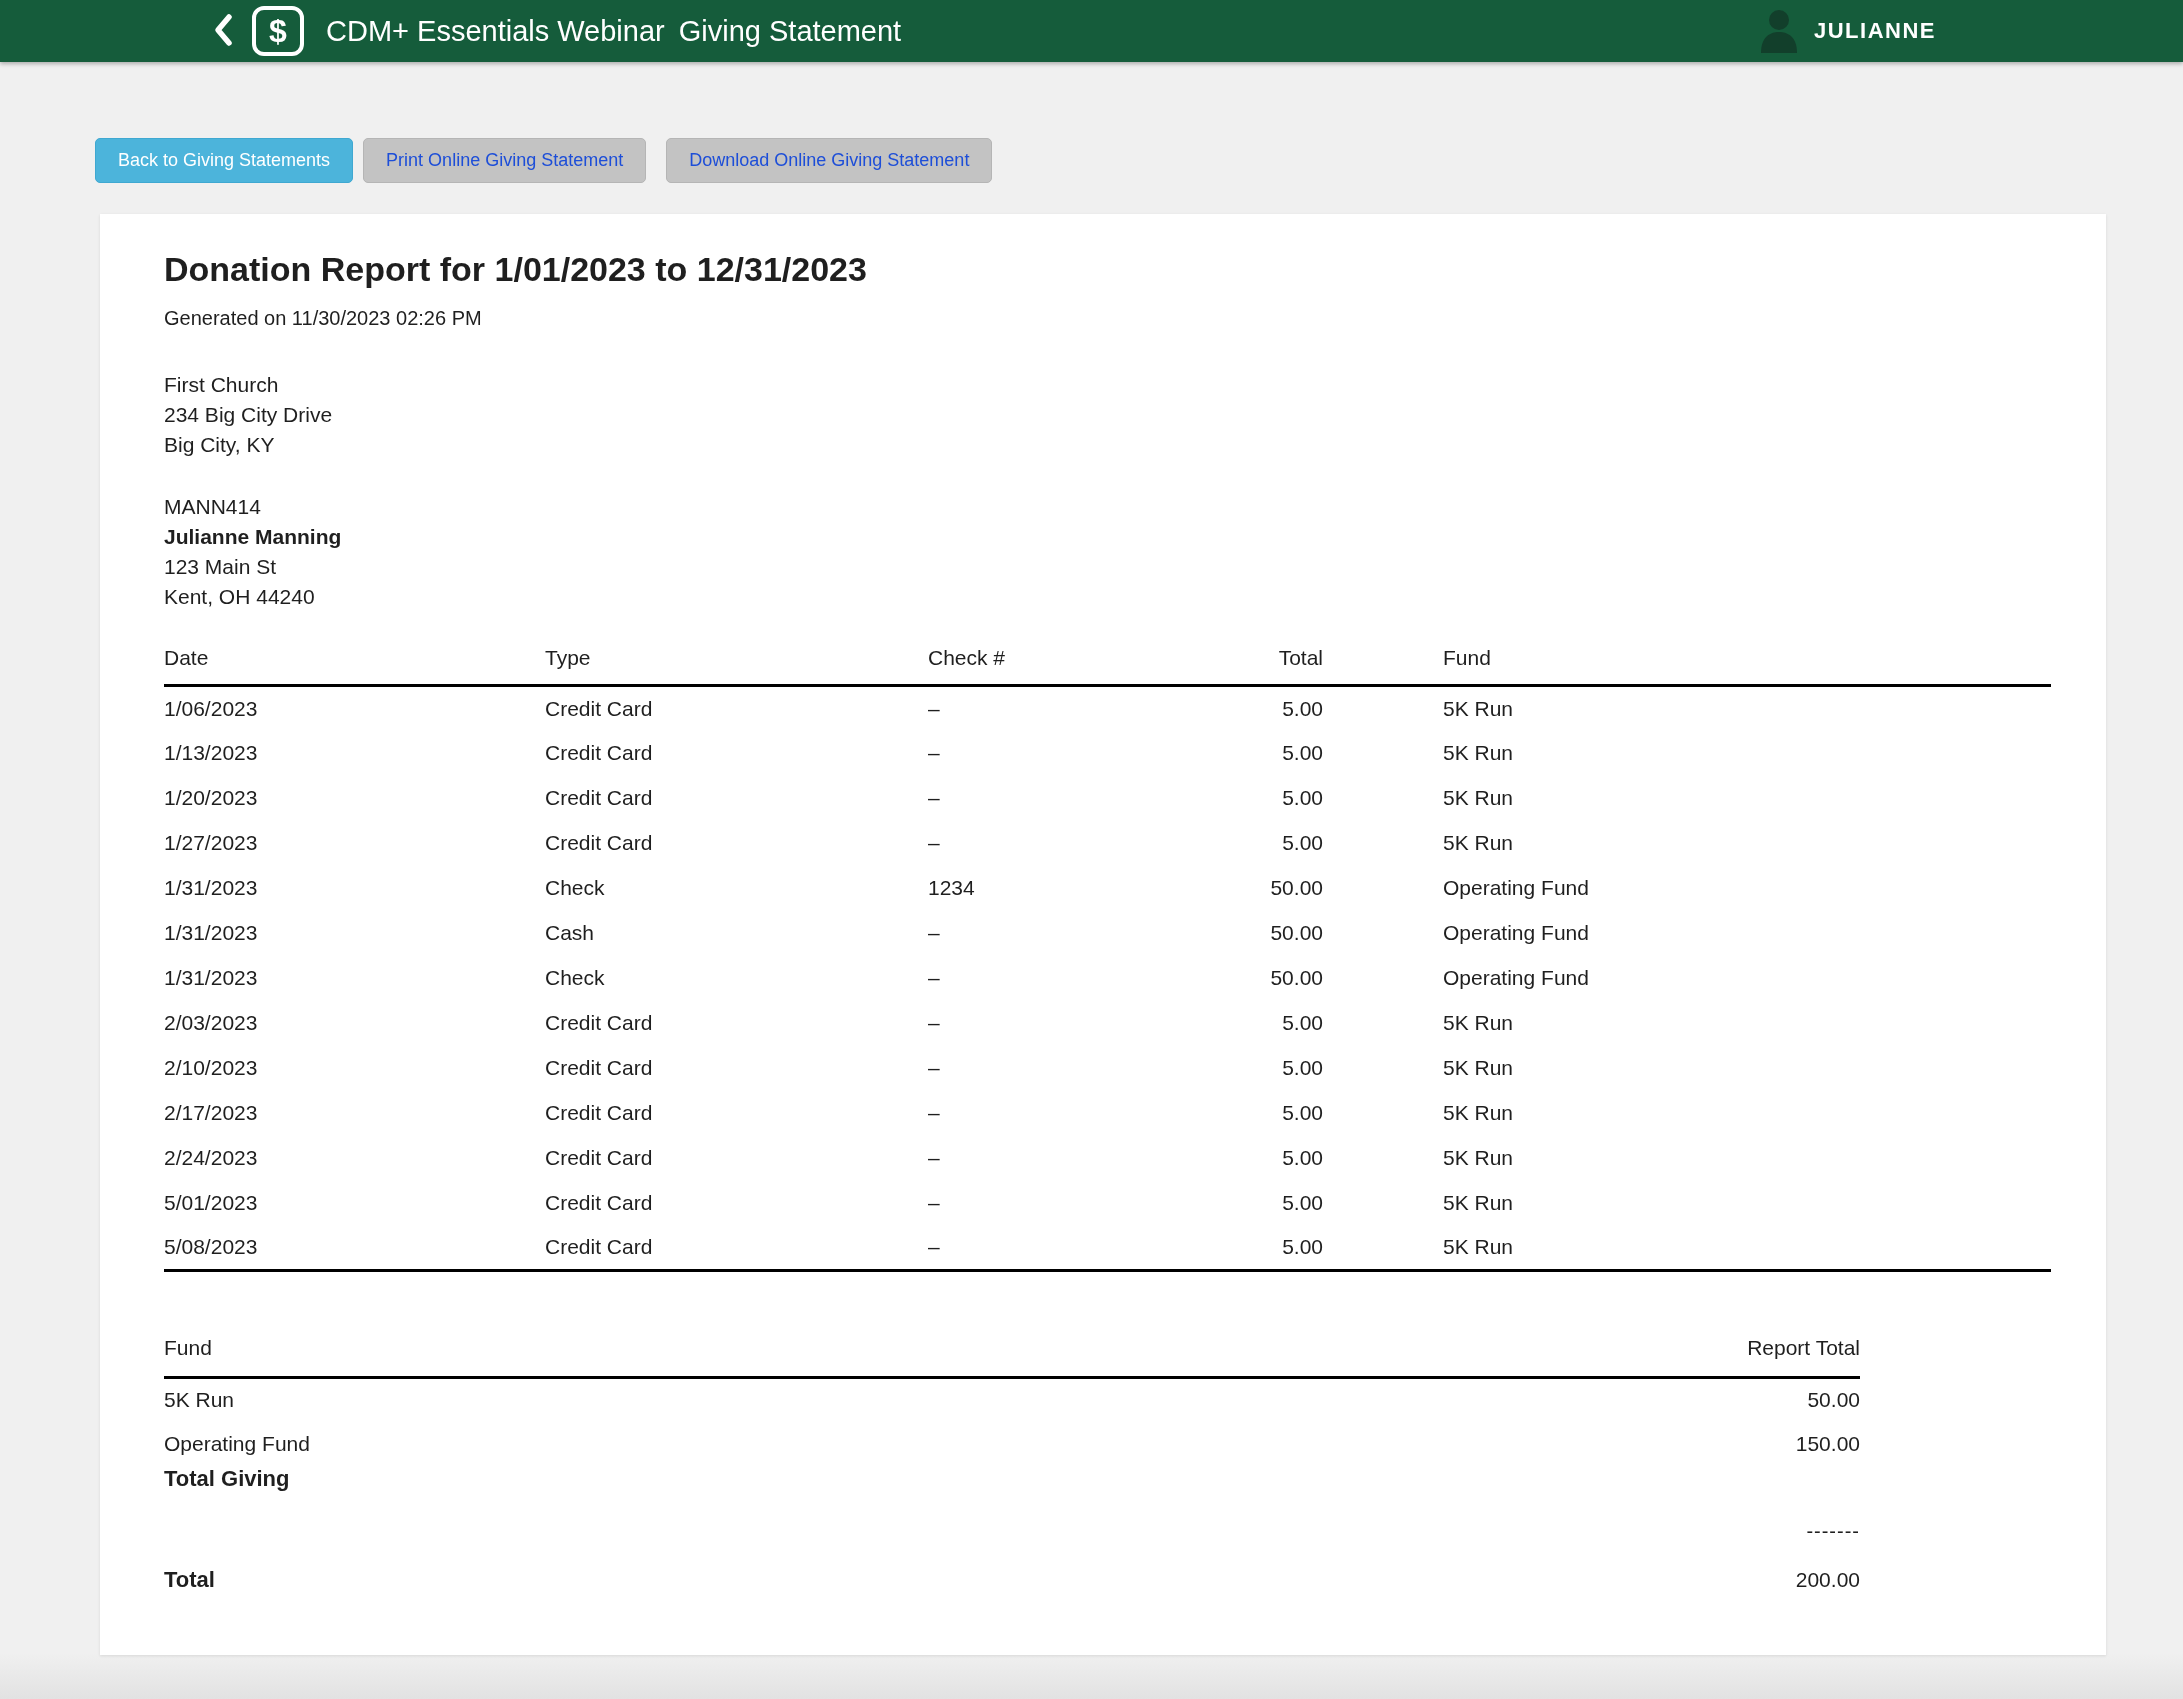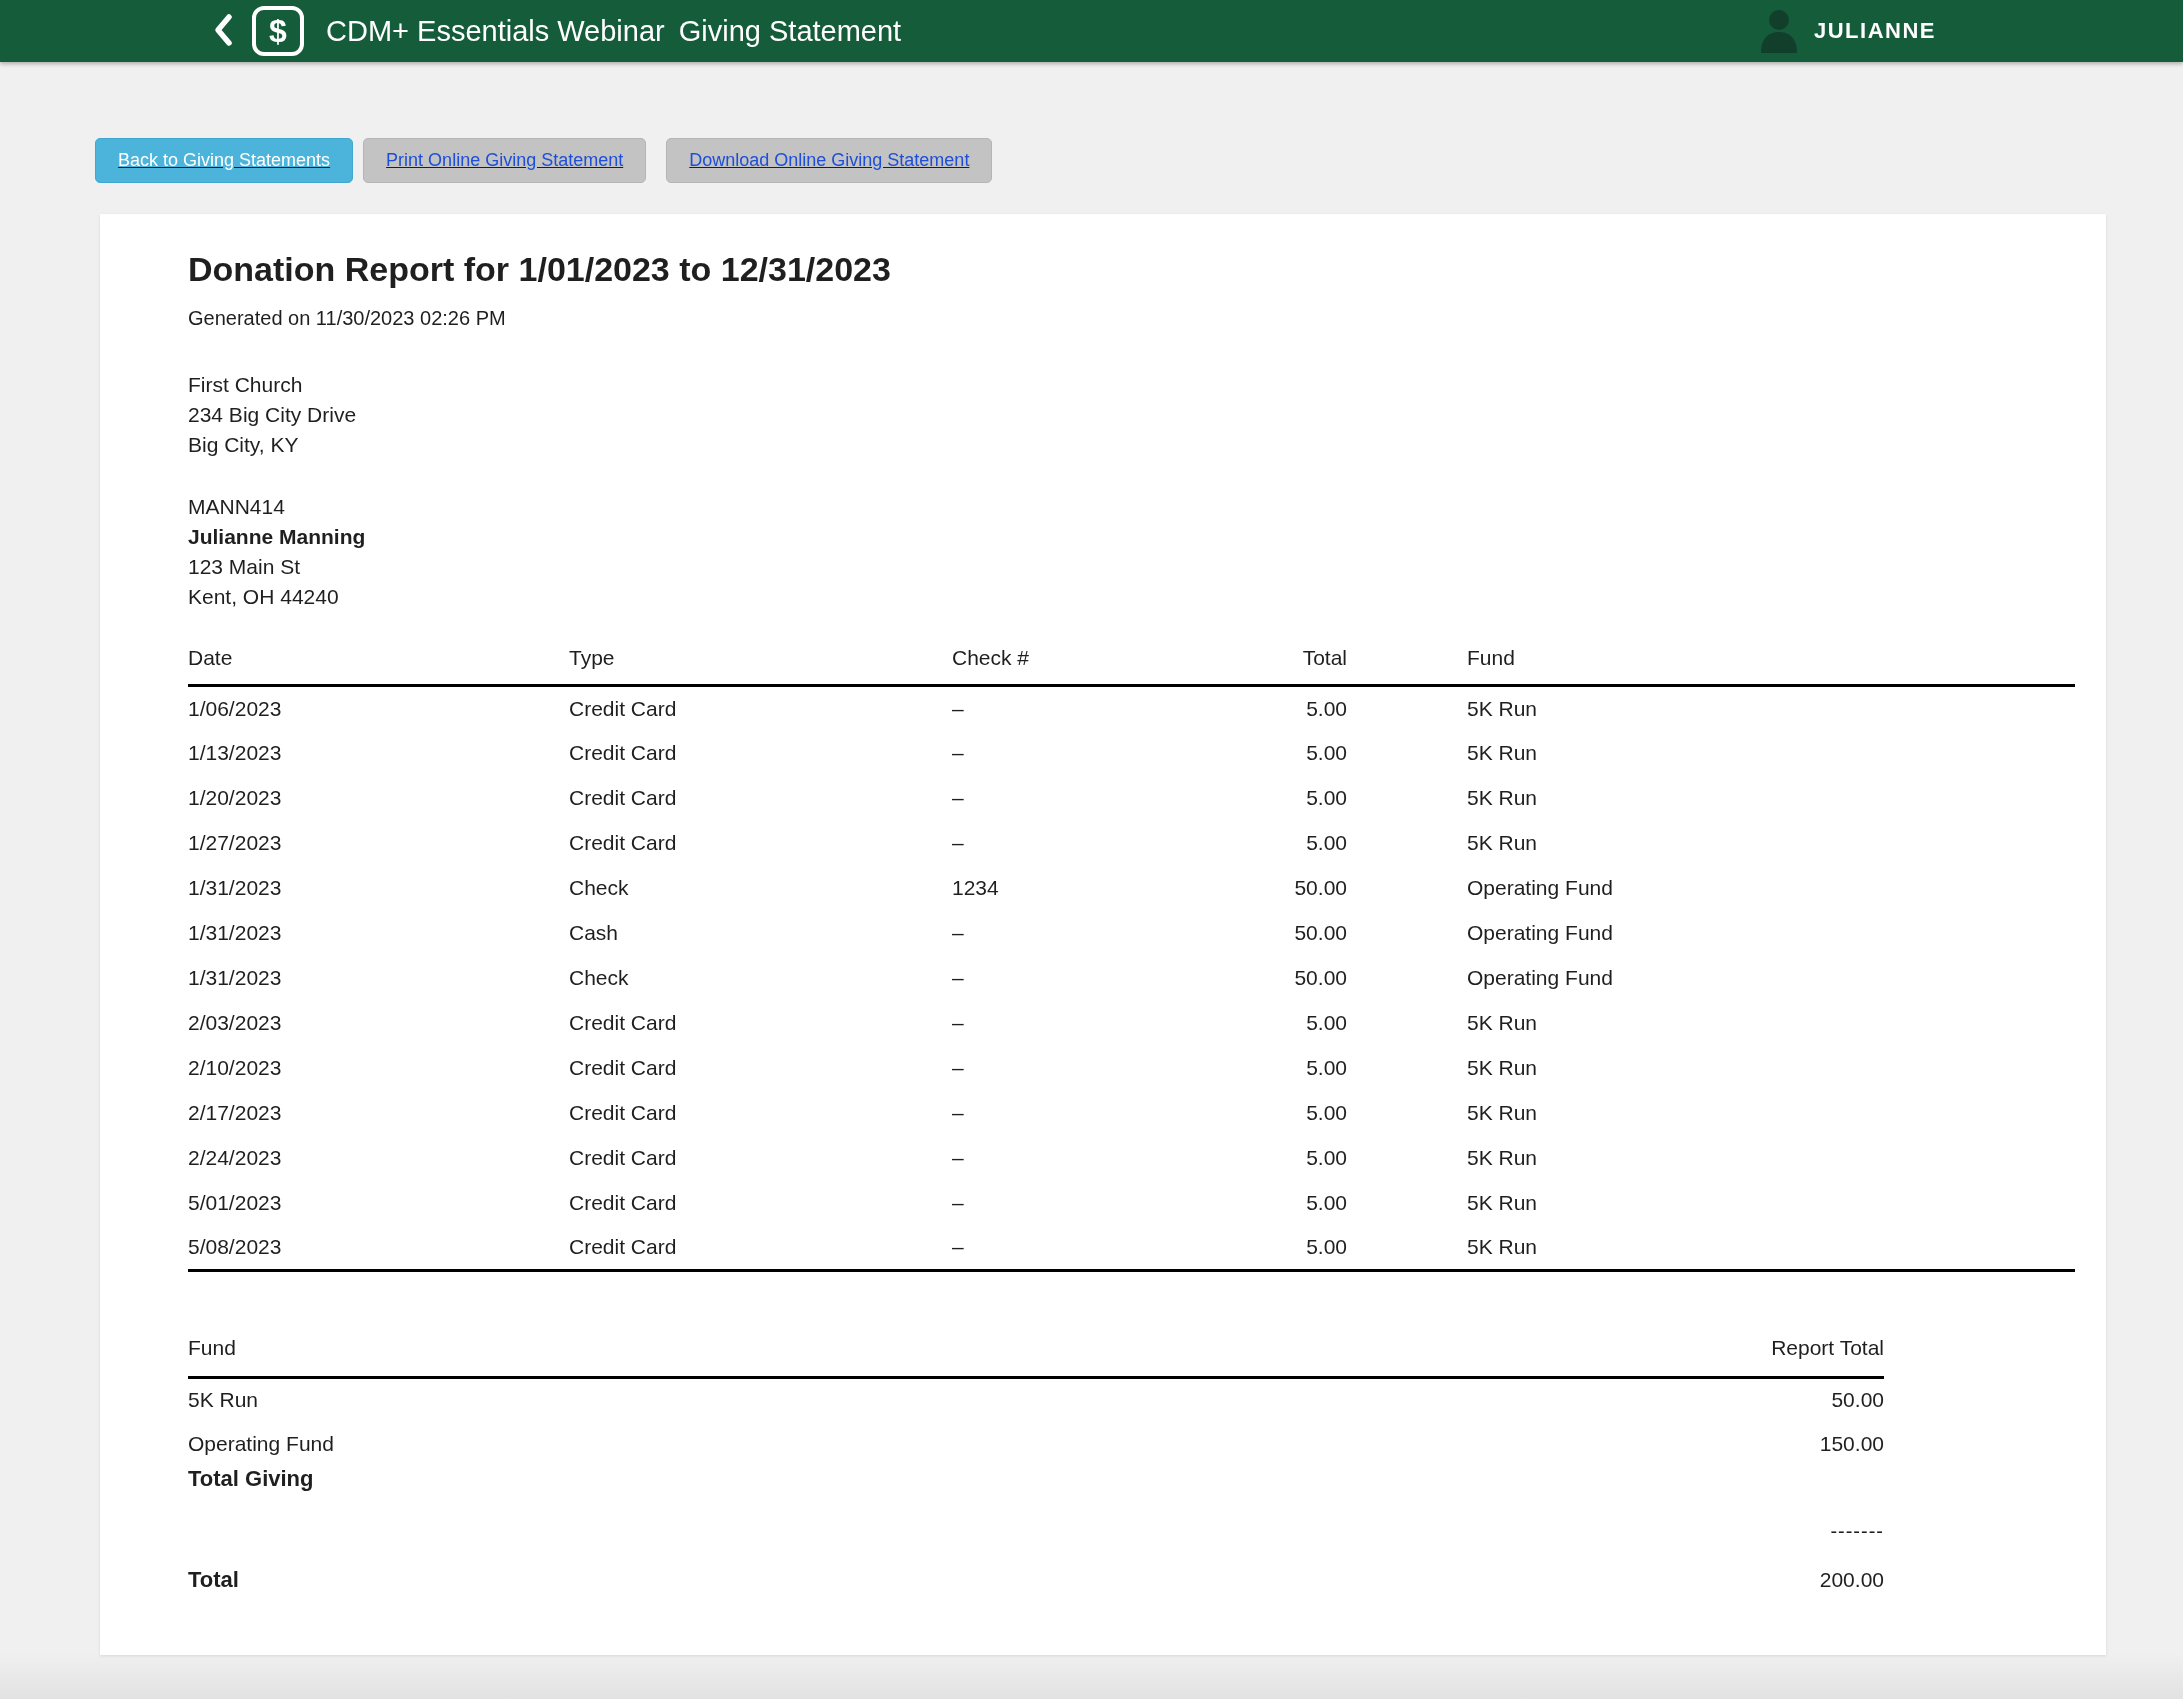--- a/index.html
+++ b/index.html
@@ -33,34 +33,34 @@
   .header-title { color:#ffffff; font-size:29px; margin-left:22px; white-space:nowrap; }
   .header-title .page-part { margin-left:14px;text-align:center; }
 
   .header-right { display:flex; align-items:center; margin-right:203px; }
   .user-menu { display:flex; align-items:center; background:none; border:none; cursor:pointer; }
   .user-name { color:#ffffff; font-size:22px; font-weight:bold; letter-spacing:1.5px; margin-left:14px; }
   .menu-btn { margin-left:44px; background:none; border:none; cursor:pointer; padding:2px 0; }
   .menu-bar { width:30px; height:4px; background:#ffffff; margin:4px 0; border-radius:1px; }
 
   
-  .toolbar { position:absolute; top:138px; left:95px; display:flex; z-index:2;text-decoration:underline; }
+  .toolbar { position:absolute; top:138px; left:95px; display:flex; z-index:2; }
   .btn {
     height:45px; border-radius:5px; font-size:18px;
     padding:0 22px; cursor:pointer; font-family:inherit; white-space:nowrap;
   }
   .btn-primary { background:#4cb4db; border:1px solid #3fa8d1; color:#ffffff; margin-right:10px; }
   .btn-gray { background:#c3c3c3; border:1px solid #b5b5b5; color:#1d4ed8; margin-right:20px; }
 
   
   .card {
     position:absolute; left:100px; top:214px;
     width:2006px; height:1441px;
     background:#ffffff;
-    padding:36px 88px;
+    padding:36px 64px;
     box-shadow:0 1px 3px rgba(0,0,0,0.10);
     z-index:2;
   }
   .report-title { font-size:34px; font-weight:bold; color:#1f1f1f; }
   .generated { font-size:20px; margin-top:18px; }
   .addr { font-size:21px; line-height:30px; }
   .church-block { margin-top:40px; }
   .donor-block  { margin-top:32px; }
   .donor-name { font-weight:bold; }
 

